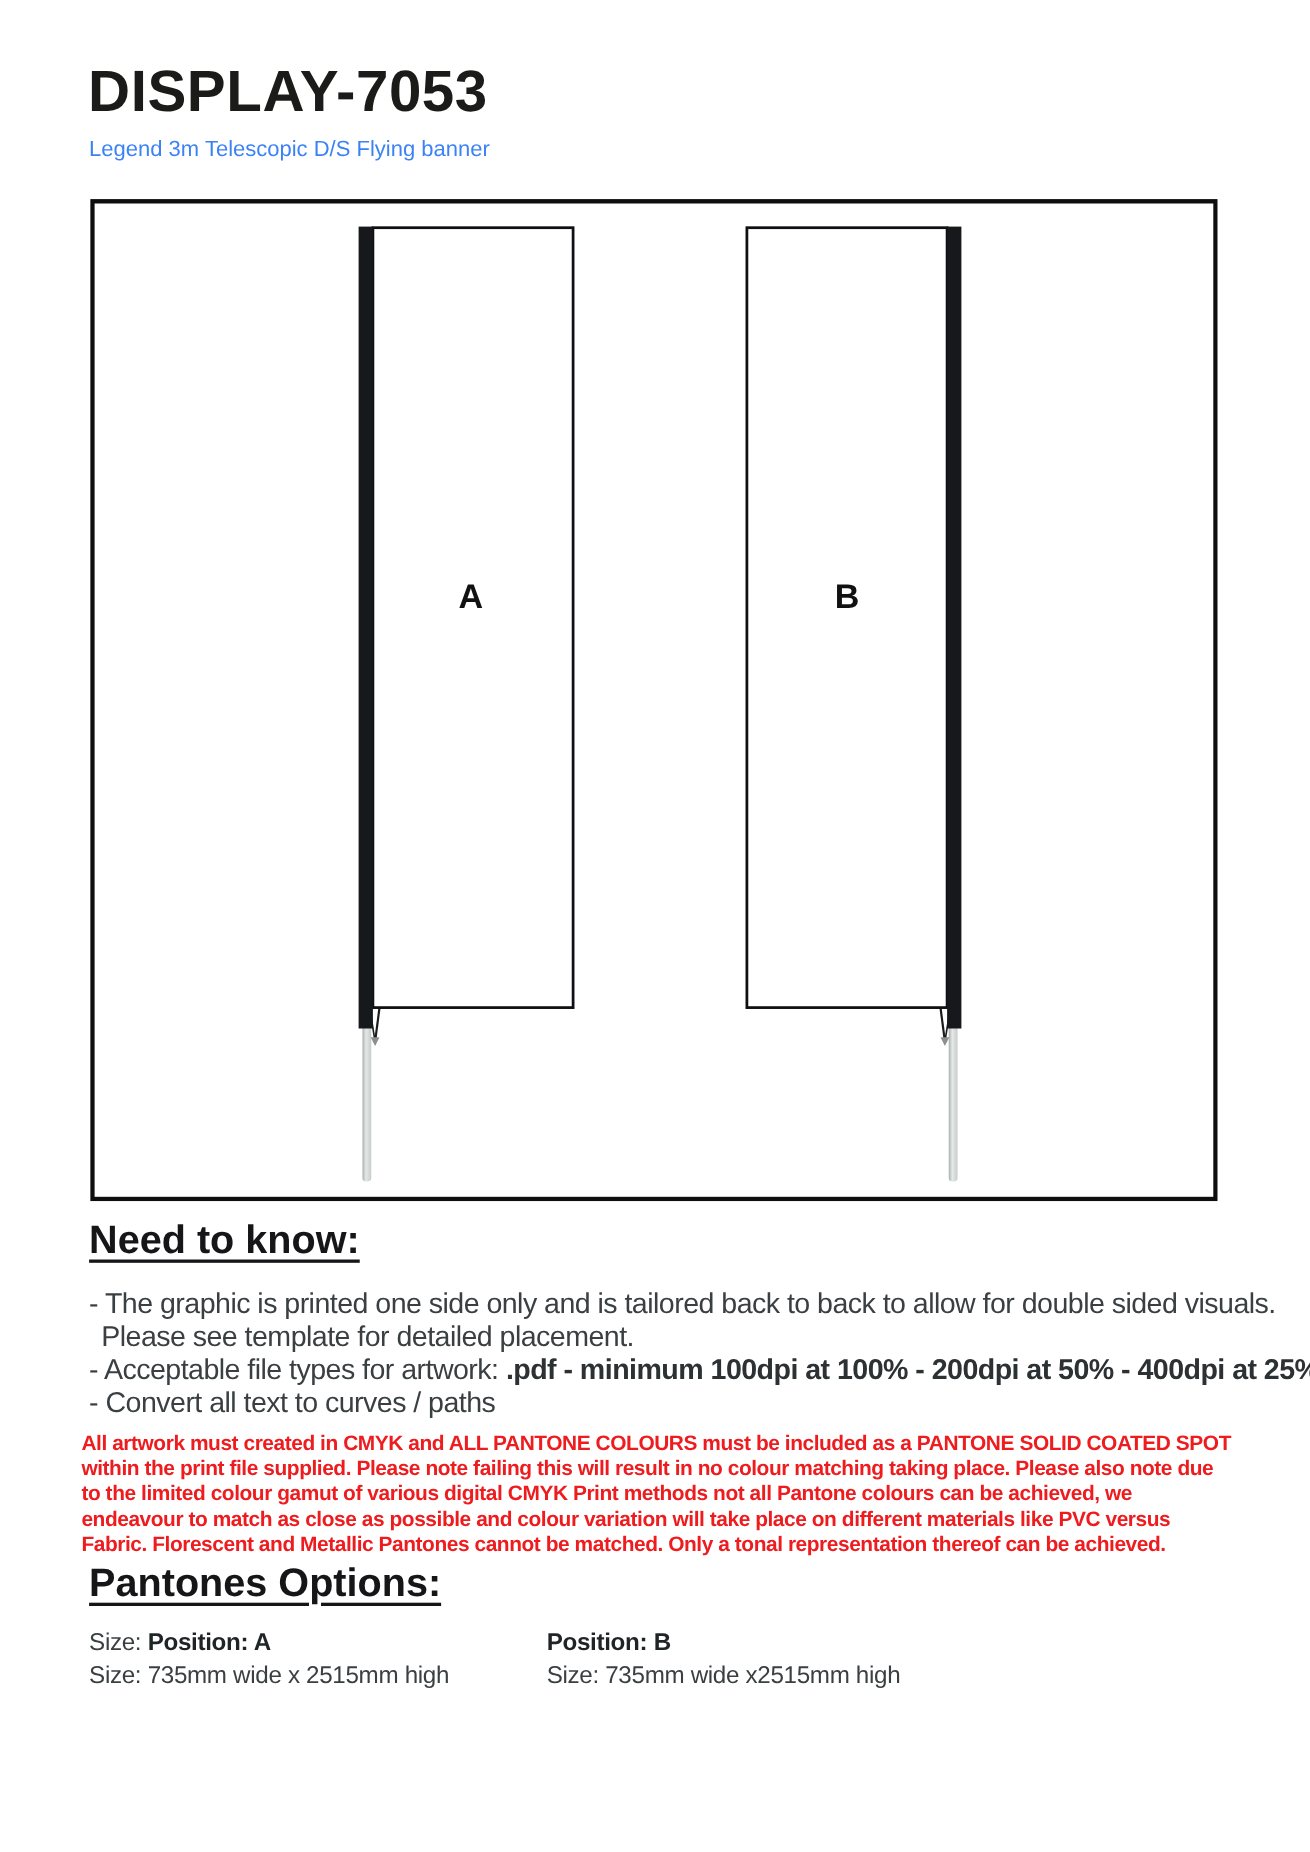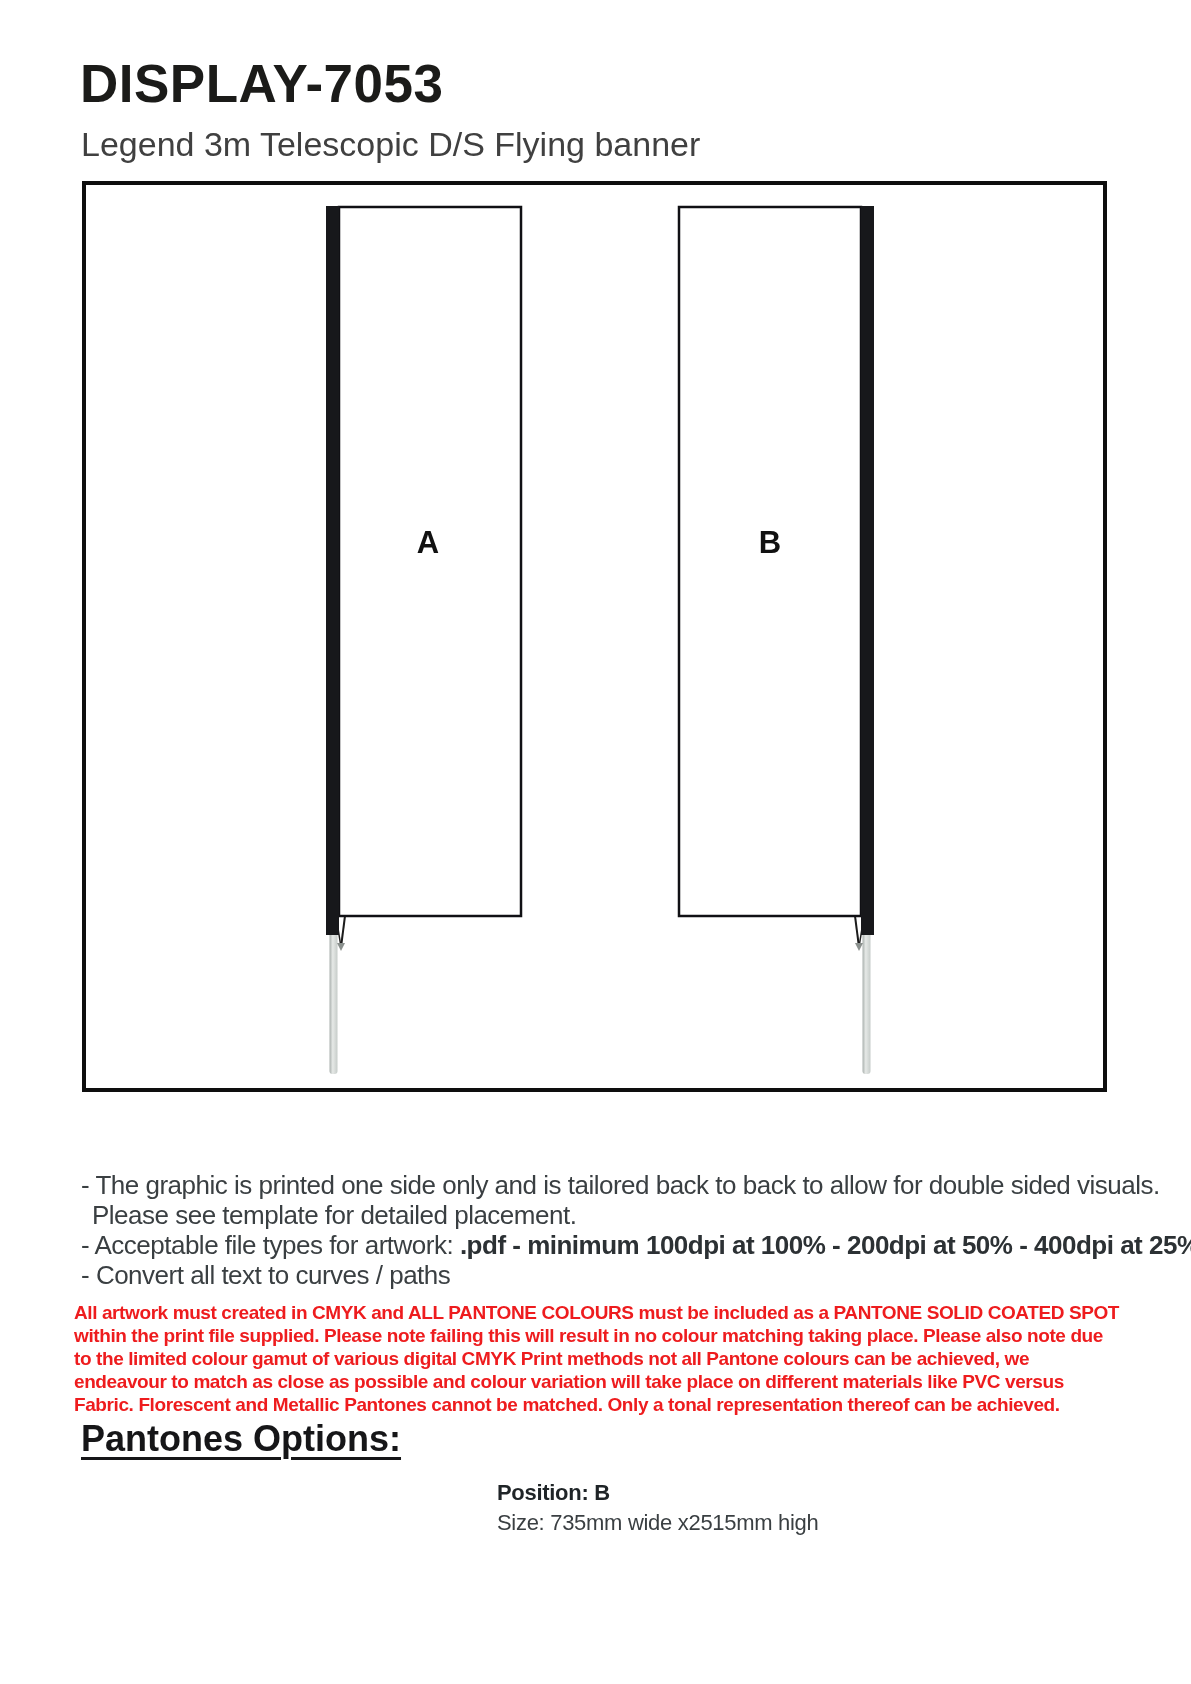--- a/index.html
+++ b/index.html
@@ -7,21 +7,21 @@
     position:relative; width:1191px; height:1684px; background:#ffffff;
     font-family:"Liberation Sans", sans-serif; overflow:hidden;
   }
   .title {
     position:absolute; left:80px; top:55px;
     font-size:53px; font-weight:bold; color:#1b1b19;
     line-height:1.1; white-space:nowrap; letter-spacing:0.5px;
   }
   .subtitle {
     position:absolute; left:81px; top:124px;
-    font-size:34px; color:#404040; line-height:1.2; white-space:nowrap;
+    font-size:20px; color:#3b82f6; line-height:1.2; white-space:nowrap;
   }
   .diagram { position:absolute; left:82px; top:181px; }
   .section-heading {
     position:absolute; font-size:36px; font-weight:bold; color:#161618;
     text-decoration:underline; text-decoration-thickness:3px; text-underline-offset:6px;
     white-space:nowrap;
   }
   .need-heading { left:81px; top:1106px; }
   .branding-heading { left:81px; top:1418px; }
   .bullets {
@@ -78,35 +78,40 @@
       <rect x="780.5" y="750" width="8" height="143" rx="3" fill="url(#poleGrad)"></rect>
       <line x1="773" y1="735" x2="777" y2="766" stroke="#1c1c1c" stroke-width="2"></line>
       <line x1="782" y1="735" x2="777" y2="766" stroke="#1c1c1c" stroke-width="1.5"></line>
       <path d="M773,762 L781,762 L777,770 Z" fill="#8a908d"></path>
       <rect x="597" y="26" width="182" height="709" fill="#ffffff" stroke="#101014" stroke-width="2.5"></rect>
       <rect x="779" y="25" width="13" height="729" fill="#17181b"></rect>
       <text x="688" y="372" text-anchor="middle" font-family="Liberation Sans, sans-serif" font-size="31" font-weight="bold" fill="#111111">B</text>
     </g>
   </svg>
 
+  <div class="section-heading need-heading">Need to know:</div>
 
   <div class="bullets">
     <div class="line">- The graphic is printed one side only and is tailored back to back to allow for double sided visuals.</div>
     <div class="line indent">Please see template for detailed placement.</div>
     <div class="line"><span>- Acceptable file types for artwork: </span><span class="bold-seg">.pdf - minimum 100dpi at 100% - 200dpi at 50% - 400dpi at 25%</span></div>
     <div class="line">- Convert all text to curves / paths</div>
   </div>
 
   <div class="warning">All artwork must created in CMYK and ALL PANTONE COLOURS must be included as a PANTONE SOLID COATED SPOT
 within the print file supplied. Please note failing this will result in no colour matching taking place. Please also note due
 to the limited colour gamut of various digital CMYK Print methods not all Pantone colours can be achieved, we
 endeavour to match as close as possible and colour variation will take place on different materials like PVC versus
 Fabric. Florescent and Metallic Pantones cannot be matched. Only a tonal representation thereof can be achieved.</div>
 
   <div class="section-heading branding-heading">Pantones Options:</div>
 
+  <div class="branding-col col-a">
+    <div class="line"><span>Size: </span><b>Position: A</b></div>
+    <div class="line">Size: 735mm wide x 2515mm high</div>
+  </div>
 
   <div class="branding-col col-b">
     <div class="line"><b>Position: B</b></div>
     <div class="line">Size: 735mm wide x2515mm high</div>
   </div>
 
 </div>
 
 </body></html>

